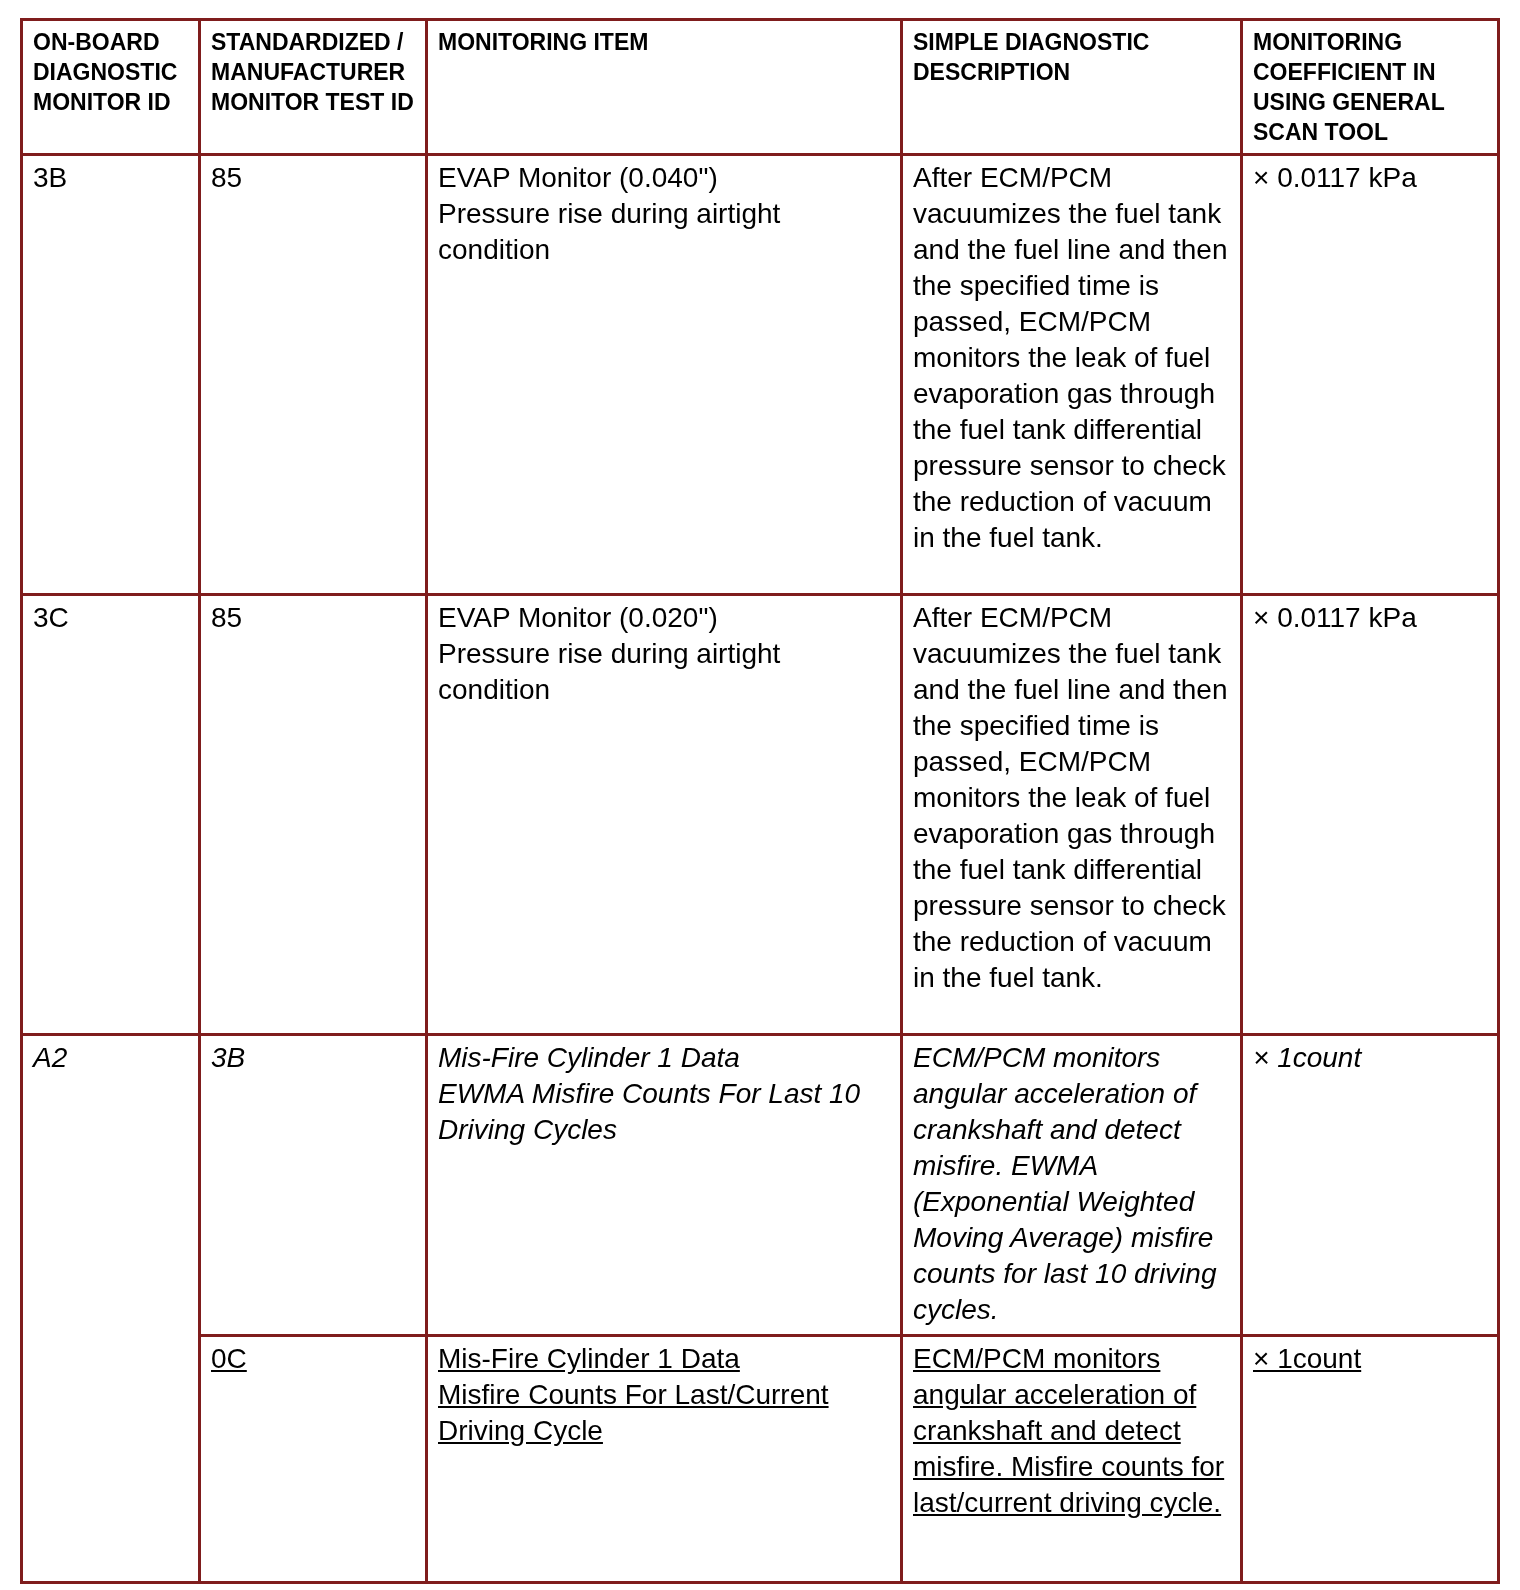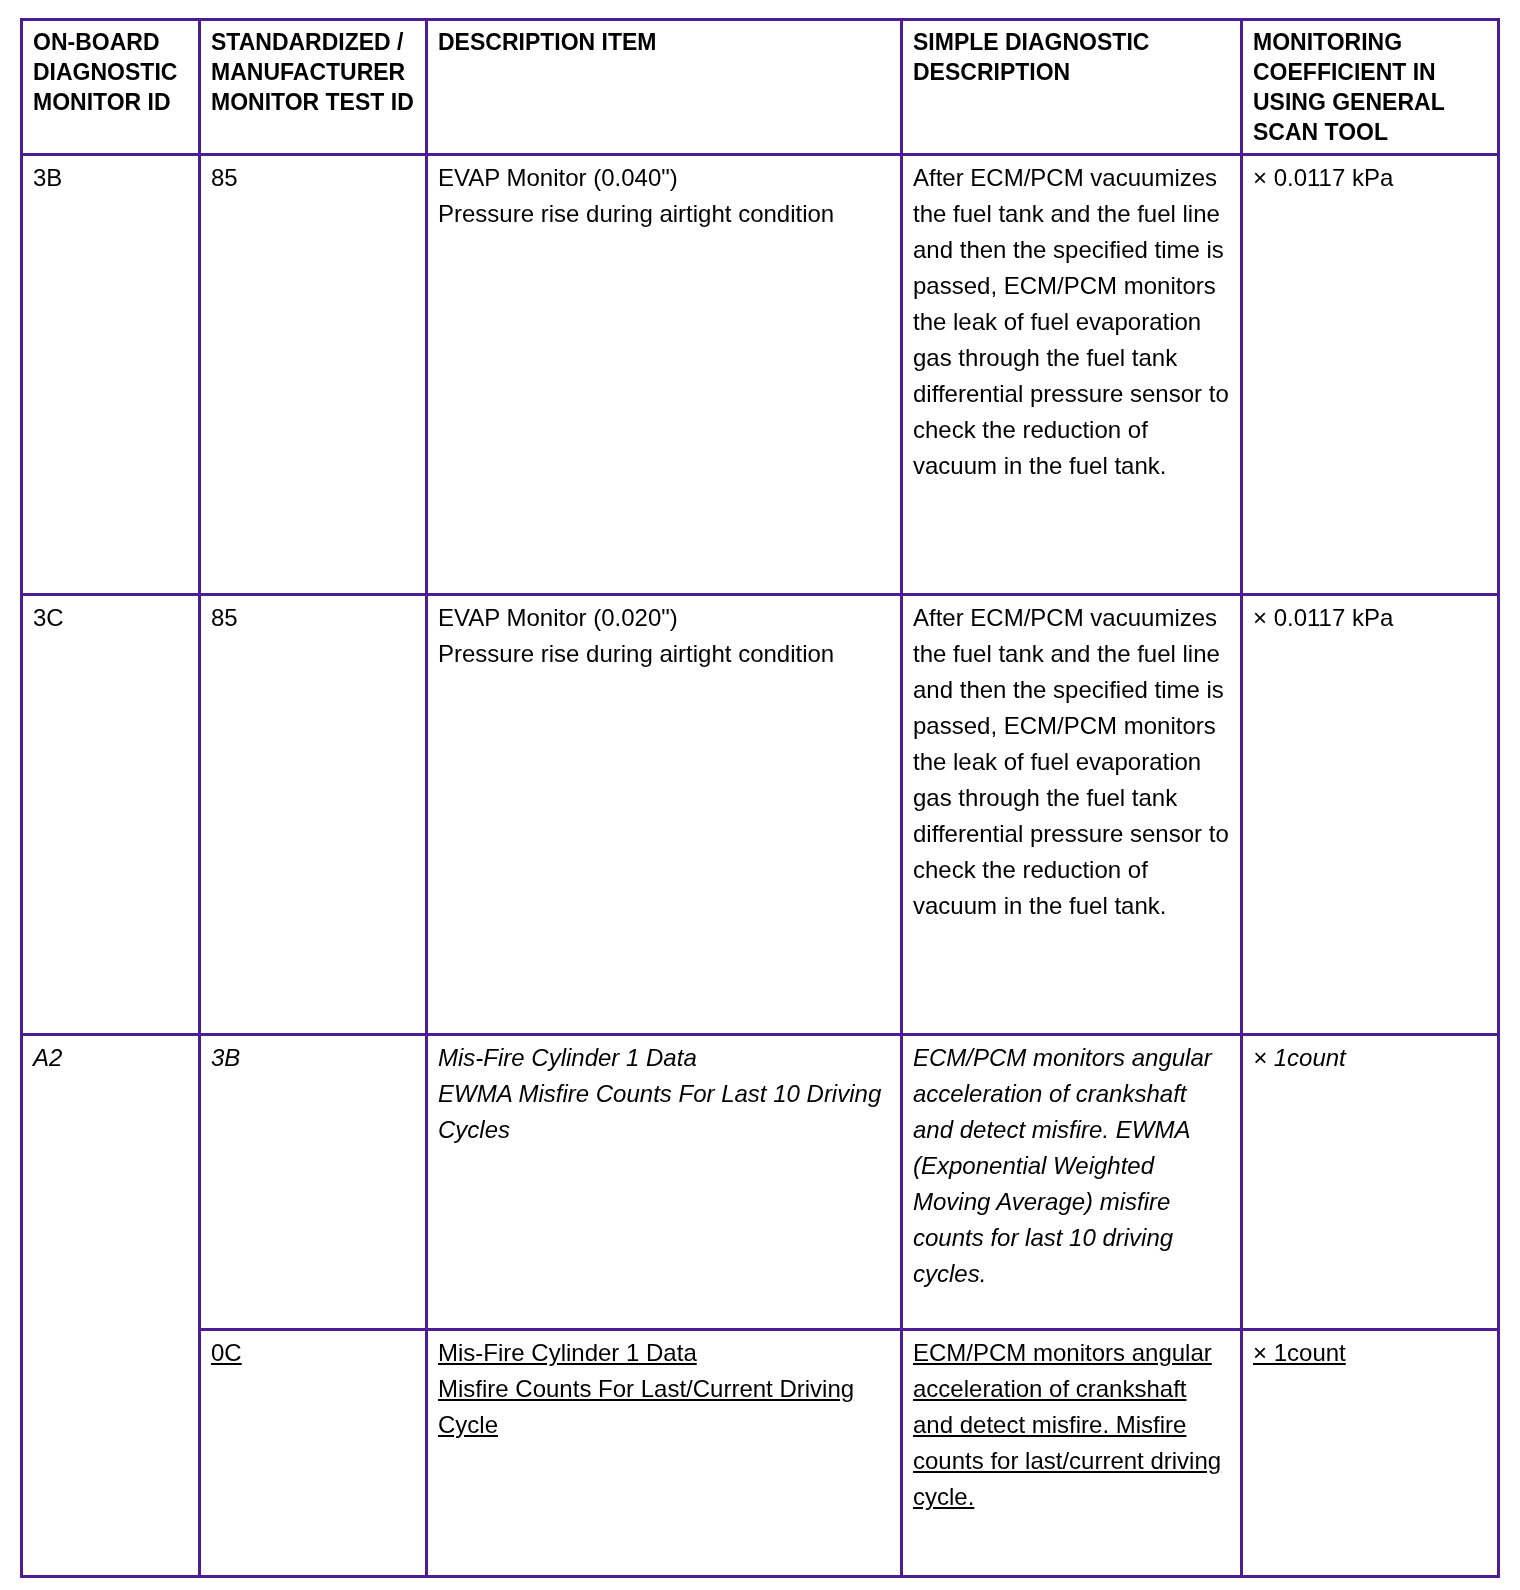--- a/index.html
+++ b/index.html
@@ -16,35 +16,35 @@
     color: #000000;
     overflow: hidden;
   }
   table.diag {
     border-collapse: collapse;
     table-layout: fixed;
     width: 1477px;
   }
   table.diag th,
   table.diag td {
-    border: 3px solid #4c1d95;
+    border: 3px solid #7f1d1d;
     vertical-align: top;
     text-align: left;
     padding: 4px 10px 6px 10px;
     overflow: hidden;
     box-sizing: border-box;
   }
   table.diag th {
     font-size: 23px;
     line-height: 30px;
     font-weight: bold;
     padding-top: 6px;
   }
   table.diag td {
-    font-size: 24px;
+    font-size: 28px;
     line-height: 36px;
     font-weight: normal;
     white-space: pre-line;
   }
   col.c1 { width: 178px; }
   col.c2 { width: 227px; }
   col.c3 { width: 475px; }
   col.c4 { width: 340px; }
   col.c5 { width: 257px; }
   tr.r-header { height: 132px; }
@@ -61,21 +61,21 @@
     <col class="c1">
     <col class="c2">
     <col class="c3">
     <col class="c4">
     <col class="c5">
   </colgroup>
   <thead>
     <tr class="r-header">
       <th>ON-BOARD DIAGNOSTIC MONITOR ID</th>
       <th>STANDARDIZED / MANUFACTURER MONITOR TEST ID</th>
-      <th>DESCRIPTION ITEM</th>
+      <th>MONITORING ITEM</th>
       <th>SIMPLE DIAGNOSTIC DESCRIPTION</th>
       <th>MONITORING COEFFICIENT IN USING GENERAL SCAN TOOL</th>
     </tr>
   </thead>
   <tbody>
     <tr class="r-1">
       <td>3B</td>
       <td>85</td>
       <td>EVAP Monitor (0.040")
 Pressure rise during airtight condition</td>

